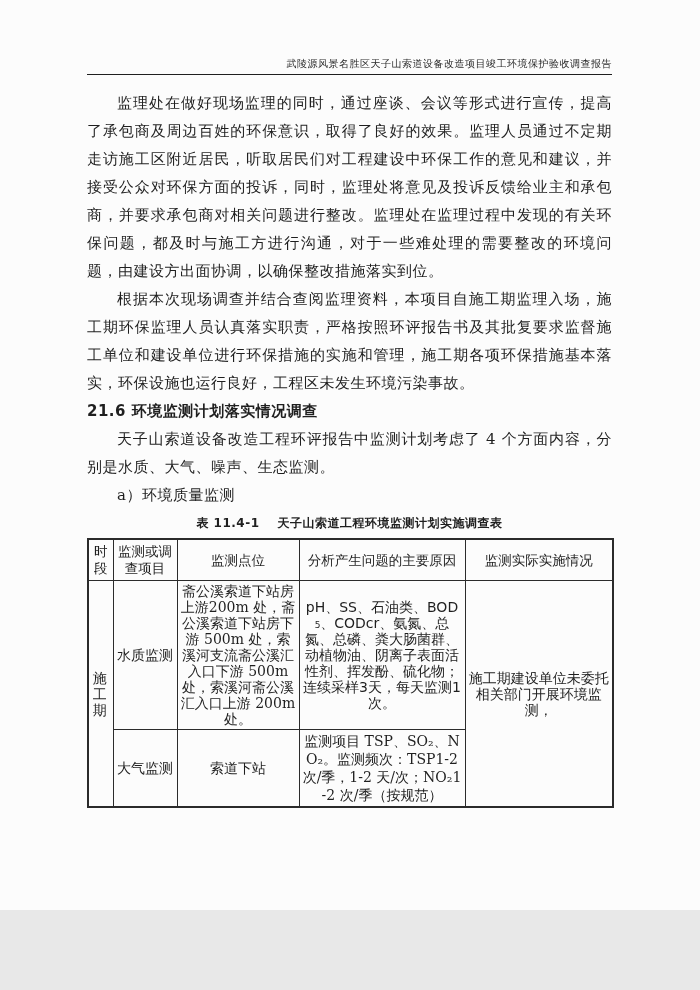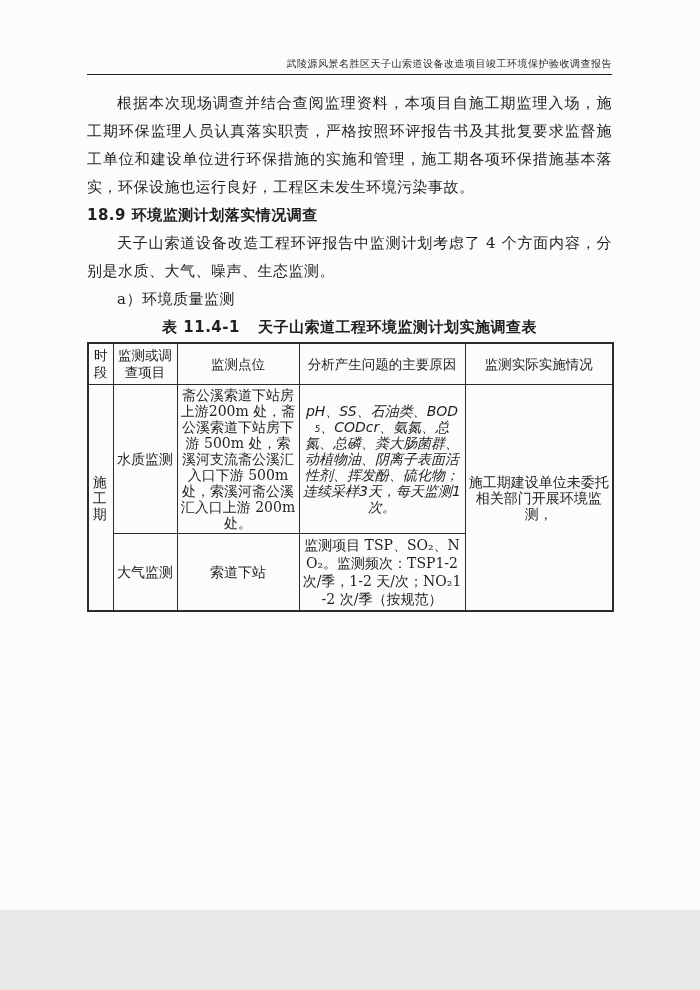--- a/index.html
+++ b/index.html
@@ -43,21 +43,21 @@
   }
   .subsection-heading{
     margin:0;
     font-size:15px;
     line-height:28px;
     font-weight:400;
     letter-spacing:.5px;
   }
   .table-caption{
     margin:0;
-    font-size:15px;
+    font-size:12px;
     line-height:28px;
     font-weight:700;
     font-family:"DejaVu Sans","Liberation Sans",sans-serif;
     text-align:center;
     letter-spacing:.5px;
   }
   .table-caption .cap-label{margin-right:18px;}
   table.monitor-table{
     width:100%;
     border-collapse:collapse;
@@ -77,21 +77,20 @@
     word-break:break-all;
   }
   table.monitor-table th{height:36px;font-size:13.5px;line-height:17px;}
   td.cell-period{letter-spacing:2px;line-height:22px;}
   td.cell-req-sans{
     font-family:"DejaVu Sans","Liberation Sans",sans-serif;
     text-align:justify;
     text-align-last:center;
     line-height:17px;
     padding:2px 4px;
-    font-style:italic;
   }
   td.cell-location{line-height:16px;}
   tr.row-air td{height:52px;line-height:18px;}
   .page-num{
     position:absolute;
     top:919px;left:0;
     width:100%;
     text-align:left;
     font-size:12.5px;
     color:#2a2a2a;
@@ -102,23 +101,24 @@
 <body>
 
 <div class="page">
   <div class="content">
     <header>
       <div class="running-head">武陵源风景名胜区天子山索道设备改造项目竣工环境保护验收调查报告</div>
       <div class="head-rule"></div>
     </header>
 
     <main>
+      <p class="body-para">监理处在做好现场监理的同时，通过座谈、会议等形式进行宣传，提高了承包商及周边百姓的环保意识，取得了良好的效果。监理人员通过不定期走访施工区附近居民，听取居民们对工程建设中环保工作的意见和建议，并接受公众对环保方面的投诉，同时，监理处将意见及投诉反馈给业主和承包商，并要求承包商对相关问题进行整改。监理处在监理过程中发现的有关环保问题，都及时与施工方进行沟通，对于一些难处理的需要整改的环境问题，由建设方出面协调，以确保整改措施落实到位。</p>
       <p class="body-para">根据本次现场调查并结合查阅监理资料，本项目自施工期监理入场，施工期环保监理人员认真落实职责，严格按照环评报告书及其批复要求监督施工单位和建设单位进行环保措施的实施和管理，施工期各项环保措施基本落实，环保设施也运行良好，工程区未发生环境污染事故。</p>
 
-      <h2 class="section-heading">18.9  环境监测计划落实情况调查</h2>
+      <h2 class="section-heading">21.6  环境监测计划落实情况调查</h2>
 
       <p class="body-para">天子山索道设备改造工程环评报告中监测计划考虑了 4 个方面内容，分别是水质、大气、噪声、生态监测。</p>
 
 
       <p class="body-para">a）环境质量监测</p>
 
       <div class="table-caption">
         <span class="cap-label">表 11.4-1</span><span>天子山索道工程环境监测计划实施调查表</span>
       </div>
 

